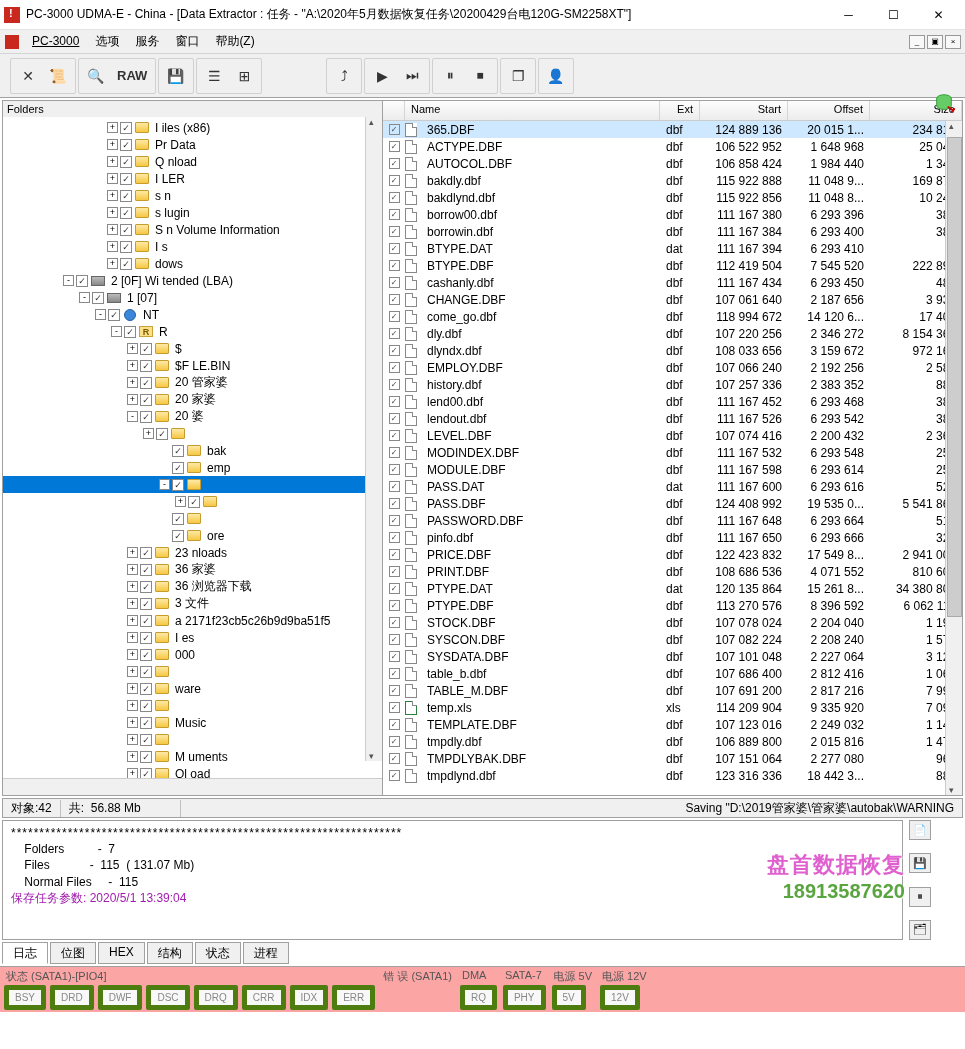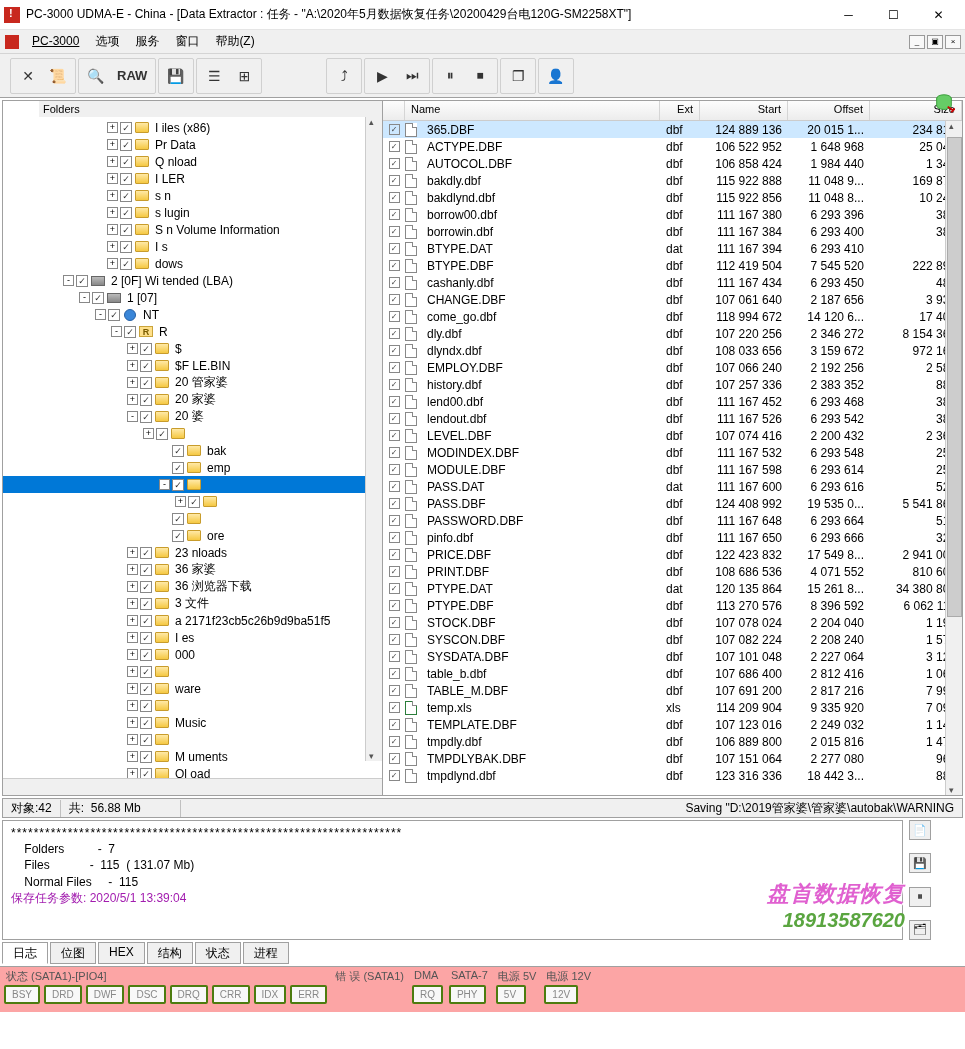--- a/index.html
+++ b/index.html
@@ -27,21 +27,21 @@
 .tool-btn { width: 30px; height: 30px; display: flex; align-items: center; justify-content: center; font-size: 14px; color: #333; }
 .tool-btn.raw { width: auto; font-weight: bold; padding: 0 6px; font-size: 13px;}
 .tool-sep { width: 4px; }
 .side-tool { width: 30px; height: 30px; position: absolute; right: 6px; top: 88px; display:flex; align-items:center; justify-content:center;}
 
 
 .main { display: flex; height: 696px; border: 1px solid #a0a0a0; margin: 2px; }
 .left-pane { width: 380px; border-right: 1px solid #a0a0a0; display: flex; flex-direction: column; position: relative; }
 .right-pane { flex: 1; display: flex; flex-direction: column; }
 
-.folders-label { padding: 2px 4px; background: #f0f0f0; font-size: 11px; margin-left: 36px; }
+.folders-label { padding: 2px 4px; background: #f0f0f0; font-size: 11px; }
 
 
 .tree { flex: 1; overflow: auto; background: #fff; padding: 2px 0; position: relative; }
 .tree-row { display: flex; align-items: center; height: 17px; white-space: nowrap; padding-left: 4px; }
 .tree-row.selected { background: #0078d7; color: #fff; }
 .tree-indent { display: inline-block; flex-shrink: 0; }
 .tree-exp { width: 11px; height: 11px; border: 1px solid #888; display: inline-flex; align-items: center; justify-content: center; font-size: 9px; line-height: 1; margin-right: 2px; background: #fff; color: #000; flex-shrink: 0;}
 .tree-exp.blank { border: none; background: transparent; }
 .tree-chk { width: 12px; height: 12px; border: 1px solid #888; margin-right: 2px; display: inline-flex; align-items: center; justify-content: center; font-size: 9px; background:#fff; color:#333; flex-shrink:0;}
 .tree-icon { width: 16px; height: 14px; margin-right: 3px; display: inline-flex; align-items: center; justify-content: center; flex-shrink: 0;}
@@ -102,24 +102,24 @@
 
 .log-tabs { display: flex; margin: 0 2px 2px; height: 22px; gap: 2px; font-size:11px;}
 .log-tab { padding: 2px 10px; border: 1px solid #a0a0a0; background: #f0f0f0; border-bottom: 1px solid #a0a0a0; }
 .log-tab.active { background: #fff; border-bottom: 1px solid #fff; position: relative; top: 0px;}
 
 
 .bottom { height: 46px; border-top: 1px solid #a0a0a0; display: flex; padding: 2px 4px; gap: 6px; background: #fca5a5; align-items: flex-start;}
 .bgroup { display: flex; flex-direction: column; }
 .bgroup-title { font-size: 11px; color: #555; padding: 0 2px; height:16px;}
 .bgroup-row { display: flex; gap: 4px; }
-.bchip { border: 2px solid #4d7c0f; padding: 2px 6px; font-size: 10px; color: #888; background: #f8f8f8; border-radius: 2px;}
-
-
-.watermark { position: absolute; right: 60px; bottom: 117px; text-align: right; pointer-events: none; z-index:50;font-style:italic;}
+.bchip { border: 5px solid #4d7c0f; padding: 2px 6px; font-size: 10px; color: #888; background: #f8f8f8; border-radius: 2px;}
+
+
+.watermark { position: absolute; right: 60px; bottom: 146px; text-align: right; pointer-events: none; z-index:50;}
 .watermark .l1 { font-size: 22px; color: #e060d0; text-shadow: 1px 1px 1px #fff, -1px -1px 1px #fff; font-weight:bold; letter-spacing:1px;}
 .watermark .l2 { font-size: 20px; color: #5aa540; text-shadow: 1px 1px 1px #fff; font-weight:bold;}
 </style>
 </head>
 <body>
 
 <div class="titlebar">
   <div class="titlebar-icon"></div>
   <div class="titlebar-text">PC-3000 UDMA-E - China - [Data Extractor : 任务 - "A:\2020年5月数据恢复任务\20200429台电120G-SM2258XT"]</div>
   <div class="titlebar-btns">

